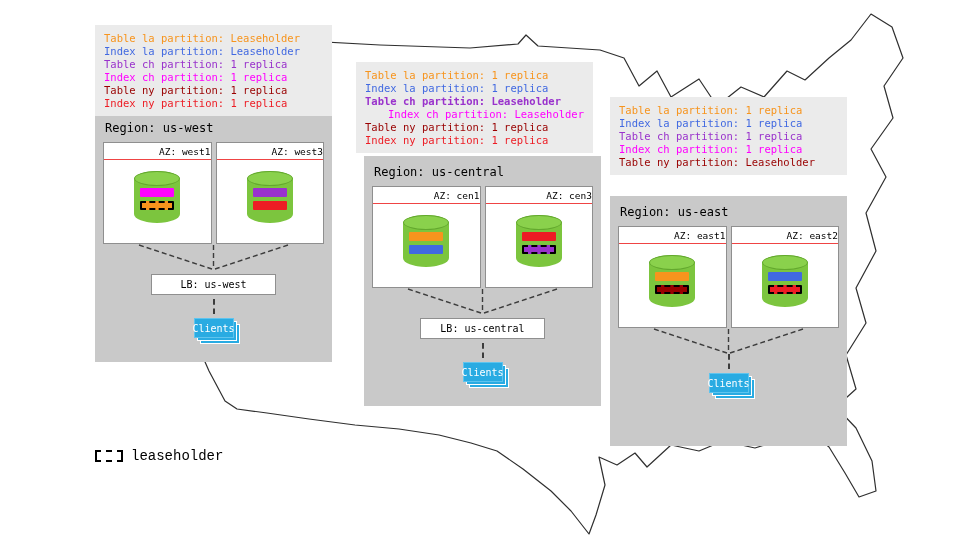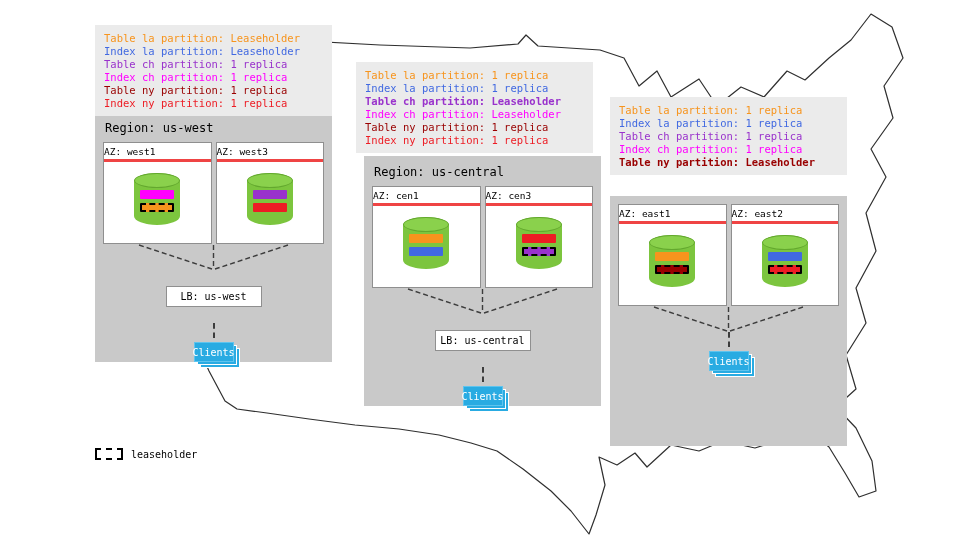--- a/index.html
+++ b/index.html
@@ -24,22 +24,22 @@
     background:#c9c9c9; padding:8px;
   }
   .region-title { font-size:12px; font-weight:normal; color:#000; margin:1px 0 7px 2px; }
 
   .az-row { display:flex; gap:4px; }
   .az {
     flex:1; height:102px; box-sizing:border-box; background:#ffffff;
     border:1px solid #8f8f8f; display:flex; flex-direction:column; align-items:center;
   }
   .az-label {
-    width:100%; text-align:left; font-size:9.5px; padding:3px 0 2px 0;
-    border-bottom:3px solid #ef4444; box-sizing:border-box;
+    width:100%; text-align:right; font-size:9.5px; padding:3px 0 2px 0;
+    border-bottom:1px solid #ef4444; box-sizing:border-box;
   }
   .cyl {
     position:relative; width:46px; height:52px; margin-top:11px;
     background:#7cc53e; border-radius:23px / 9px;
   }
   .cyl::before {
     content:""; position:absolute; top:0; left:0; width:100%; height:15px;
     background:#8ad14c; border-radius:50%; box-sizing:border-box;
     border:1px solid #63a82e;
   }
@@ -48,41 +48,41 @@
     border-radius:1px;
   }
   .bar.b0 { top:17px; }
   .bar.b1 { top:30px; }
   .bar.leaseholder { border:2px dashed #000000; }
 
   .connectors { display:block; margin:0 auto; }
   .cline { stroke:#3c3c3c; stroke-width:1.4; stroke-dasharray:5 3; fill:none; }
 
   .lb {
-    width:96px; margin:16px auto; background:#ffffff; border:1px solid #8f8f8f;
+    width:125px; margin:4px auto; background:#ffffff; border:1px solid #8f8f8f;
     font-size:10px; text-align:center; padding:4px 0; box-sizing:border-box;
   }
   .vline { width:0; height:15px; margin:0 auto; border-left:2px dashed #3c3c3c; }
 
   .clients-stack { position:relative; width:40px; height:20px; margin:4px auto 0 auto; }
   .layer {
     position:absolute; width:100%; height:100%; box-sizing:border-box;
     background:#29abe2; border:1px solid #ffffff;
   }
   .layer.l2 { left:6px; top:6px; }
   .layer.l1 { left:3px; top:3px; }
   .clients-front {
     position:absolute; left:0; top:0; width:100%; height:100%; box-sizing:border-box;
     background:#29abe2; border:1px solid #5ec4ee; color:#ffffff; font-size:10px;
     display:flex; align-items:center; justify-content:center;
   }
 
   .legend { position:absolute; left:95px; top:448px; z-index:2; display:flex; align-items:center; gap:8px; }
   .legend-swatch { width:24px; height:8px; border:2px dashed #000; background:#fff; }
-  .legend-label { font-size:10px; color:#000; }
+  .legend-label { font-size:14px; color:#000;font-family:Liberation Mono, monospace; }
 
   #notes-west    { left:95px;  top:25px; }
   #notes-central { left:356px; top:62px; }
   #notes-east    { left:610px; top:97px; }
   #region-west    { left:95px;  top:112px; }
   #region-central { left:364px; top:156px; }
   #region-east    { left:610px; top:196px; }
 </style>
 </head>
 <body>
@@ -107,31 +107,31 @@
   <div class="note-line" style="color: rgb(153, 50, 204);">Table ch partition: 1 replica</div>
   <div class="note-line" style="color: rgb(255, 0, 255);">Index ch partition: 1 replica</div>
   <div class="note-line" style="color: rgb(153, 0, 0);">Table ny partition: 1 replica</div>
   <div class="note-line" style="color: rgb(237, 28, 36);">Index ny partition: 1 replica</div>
 </div>
 
 <div class="notes" id="notes-central">
   <div class="note-line" style="color: rgb(247, 148, 29);">Table la partition: 1 replica</div>
   <div class="note-line" style="color: rgb(65, 105, 225);">Index la partition: 1 replica</div>
   <div class="note-line" style="color: rgb(153, 50, 204); font-weight: bold;">Table ch partition: Leaseholder</div>
-  <div class="note-line" style="color: rgb(255, 0, 255);">Index ch partition: Leaseholder</div>
+  <div class="note-line" style="color: rgb(255, 0, 255); text-align: right;">Index ch partition: Leaseholder</div>
   <div class="note-line" style="color: rgb(153, 0, 0);">Table ny partition: 1 replica</div>
   <div class="note-line" style="color: rgb(237, 28, 36);">Index ny partition: 1 replica</div>
 </div>
 
 <div class="notes" id="notes-east">
   <div class="note-line" style="color: rgb(247, 148, 29);">Table la partition: 1 replica</div>
   <div class="note-line" style="color: rgb(65, 105, 225);">Index la partition: 1 replica</div>
   <div class="note-line" style="color: rgb(153, 50, 204);">Table ch partition: 1 replica</div>
   <div class="note-line" style="color: rgb(255, 0, 255);">Index ch partition: 1 replica</div>
-  <div class="note-line" style="color: rgb(153, 0, 0); font-weight: bold;">Table ny partition: Leaseholder</div>
+  <div class="note-line" style="color: rgb(153, 0, 0);">Table ny partition: Leaseholder</div>
 </div>
 
 <section class="region" id="region-west">
   <h2 class="region-title">Region: us-west</h2>
   <div class="az-row">
     <div class="az">
       <div class="az-label">AZ: west1</div>
       <div class="cyl">
         <div class="bar b0" style="background: rgb(255, 0, 255);"></div>
         <div class="bar b1 leaseholder" style="background: rgb(247, 148, 29);"></div>
@@ -185,20 +185,21 @@
   <div class="lb">LB: us-central</div>
   <div class="vline"></div>
   <div class="clients-stack">
     <div class="layer l2"></div>
     <div class="layer l1"></div>
     <div class="clients-front">Clients</div>
   </div>
 </section>
 
 <section class="region" id="region-east">
+  <h2 class="region-title">Region: us-east</h2>
   <div class="az-row">
     <div class="az">
       <div class="az-label">AZ: east1</div>
       <div class="cyl">
         <div class="bar b0" style="background: rgb(247, 148, 29);"></div>
         <div class="bar b1 leaseholder" style="background: rgb(153, 0, 0);"></div>
       </div>
     </div>
     <div class="az">
       <div class="az-label">AZ: east2</div>

